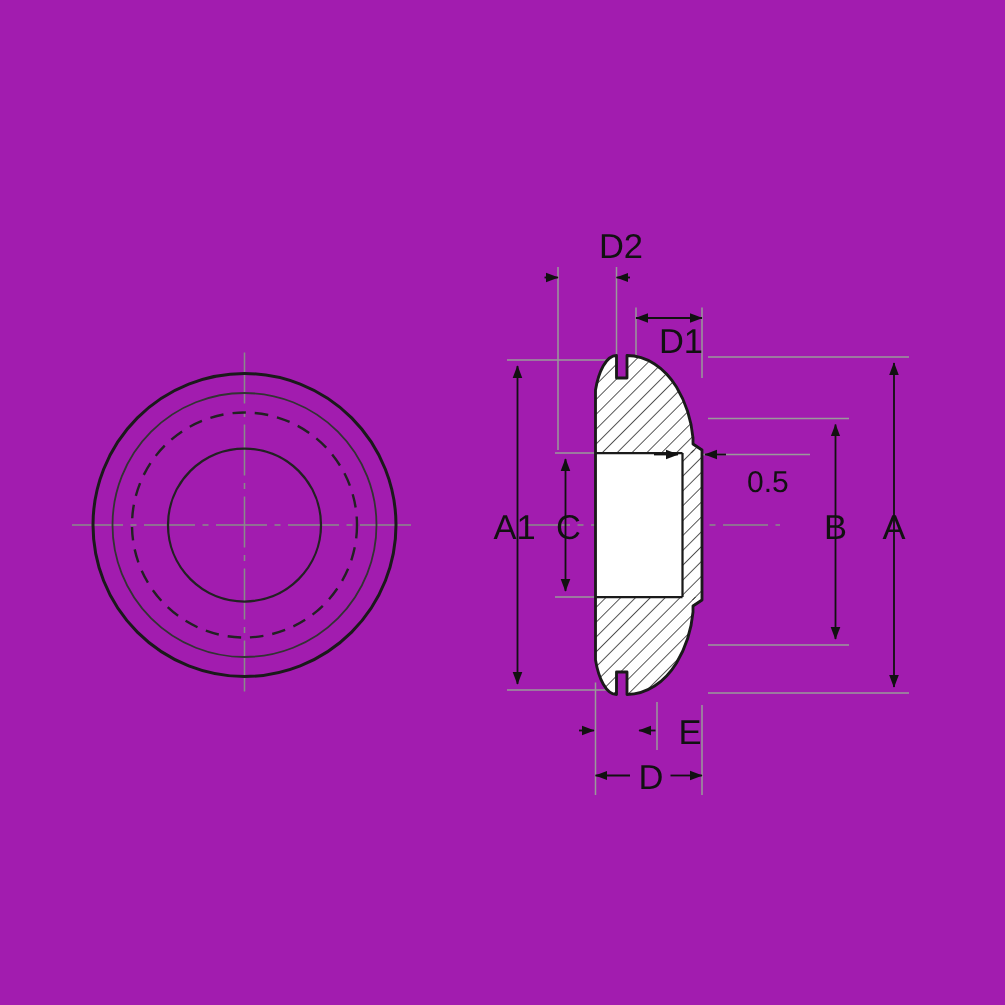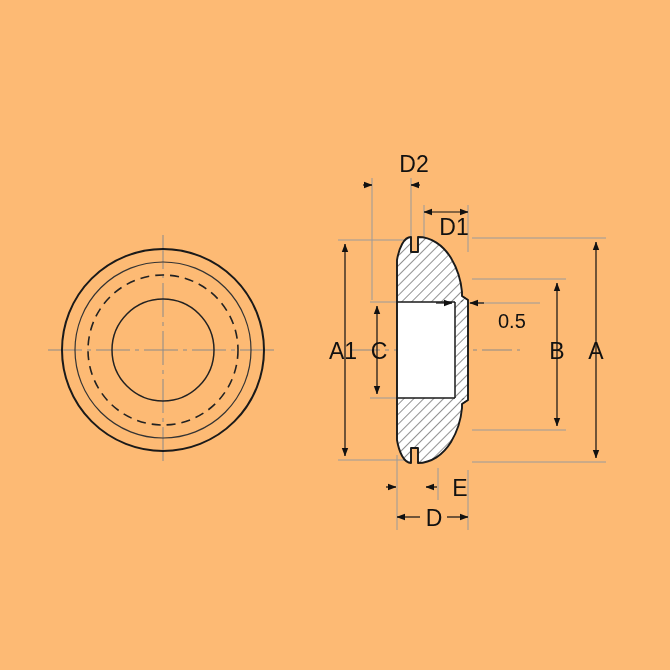--- a/index.html
+++ b/index.html
@@ -10,21 +10,21 @@
   body {
     width: 670px;
     height: 670px;
     font-family: "Liberation Sans", sans-serif;
     overflow: hidden;
   }
   #drawing-root {
     position: relative;
     width: 670px;
     height: 670px;
-    background: #fdba74;
+    background: #a21caf;
   }
   svg#tech-drawing {
     display: block;
     width: 670px;
     height: 670px;
   }
   .dim-label {
     font-family: "Liberation Sans", sans-serif;
     font-size: 23px;
     fill: #111111;

